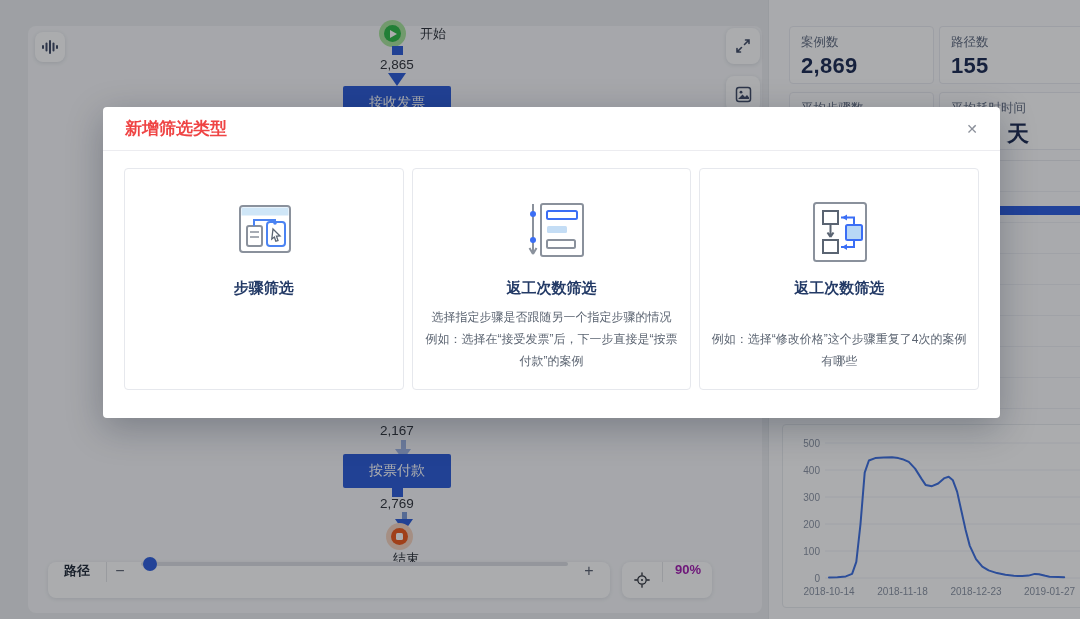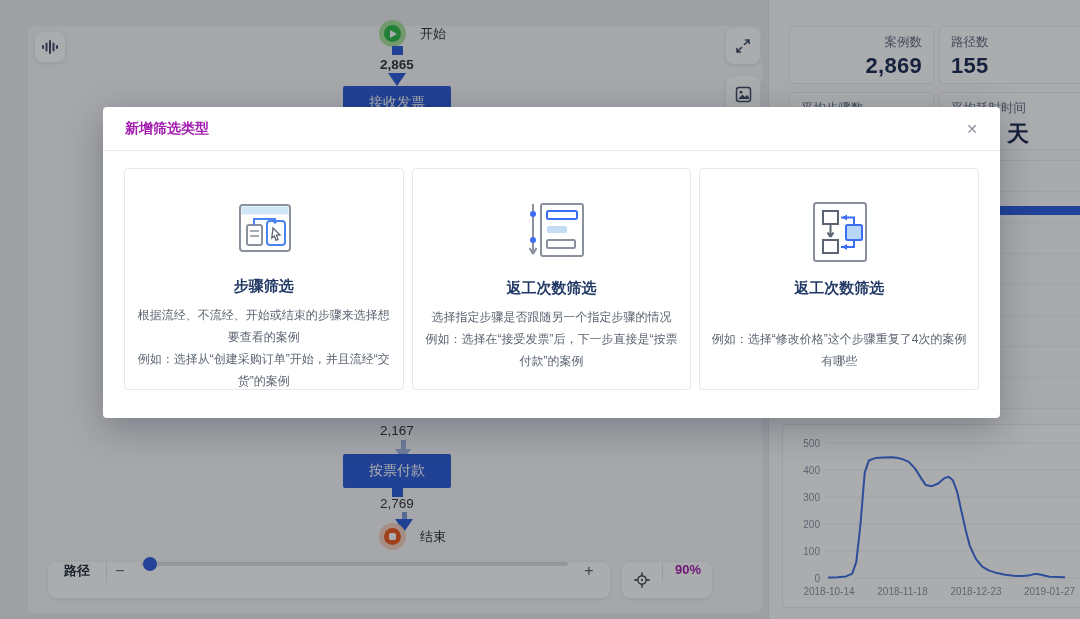--- a/index.html
+++ b/index.html
@@ -11,21 +11,21 @@
                   background:#f7f8fa; border-radius:8px; }
   .icon-btn { position:absolute; background:#ffffff; border-radius:8px;
               box-shadow:0 1px 4px rgba(20,30,60,.12); display:flex; align-items:center; justify-content:center; }
   .filter-btn { left:35px; top:32px; width:30px; height:30px; }
   .expand-btn { left:726px; top:28px; width:34px; height:36px; }
   .image-btn  { left:726px; top:76px; width:34px; height:36px; }
 
   
   .flow-start, .flow-end { position:absolute; display:flex; align-items:center; }
   .flow-start { left:379px; top:20px;justify-content:space-between; }
-  .flow-end   { left:379px; top:523px; }
+  .flow-end   { left:379px; top:523px;flex-direction:column; }
   .ring { width:27px; height:27px; border-radius:50%; display:flex; align-items:center; justify-content:center; }
   .ring.green { background:#a8e39b; }
   .ring.orange{ background:#f6d3bf; }
   .core { width:17px; height:17px; border-radius:50%; display:flex; align-items:center; justify-content:center; }
   .core.green { background:#2dba48; }
   .core.orange{ background:#ef5a1c; }
   .play { width:0; height:0; border-left:7px solid #fff; border-top:4.5px solid transparent; border-bottom:4.5px solid transparent; margin-left:2px; }
   .stopsq { width:7px; height:7px; background:#fff; border-radius:1.5px; }
   .flow-label { margin-left:14px; font-size:13px; color:#2a2f38; }
   .connector { position:absolute; left:392px; width:11px; height:9px; background:#2b5bd7; }
@@ -68,21 +68,21 @@
 
   .chart-card { position:absolute; left:13px; top:424px; width:302px; height:184px;
                 background:#ffffff; border:1px solid #e9ebef; border-radius:4px; }
 
   
   .overlay { position:absolute; left:0; top:0; width:1080px; height:619px; background:rgba(13,17,23,.35); z-index:10; }
   .modal { position:absolute; left:103px; top:107px; width:897px; height:311px; background:#ffffff;
            border-radius:4px; box-shadow:0 10px 36px rgba(10,20,40,.28); z-index:20; }
   .modal-header { height:44px; display:flex; align-items:center; justify-content:space-between;
                   padding:0 22px; border-bottom:1px solid #ececf0; }
-  .modal-title { font-size:14px; font-weight:bold; color:#a21caf; }
+  .modal-title { font-size:17px; font-weight:bold; color:#ef4444; }
   .modal-close { font-size:14px; color:#8b909a; cursor:pointer; line-height:1; }
   .modal-body { display:flex; gap:8px; padding:17px 21px; }
   .filter-card { width:280px; height:222px; border:1px solid #e6e8ed; border-radius:4px; background:#fff;
                  display:flex; flex-direction:column; align-items:center; cursor:pointer; }
   .filter-icon { margin-top:30px; height:66px; display:flex; align-items:center; justify-content:center; }
   .filter-title { font-size:15px; font-weight:bold; color:#233a66; margin-top:14px; }
   .filter-desc { font-size:12px; color:#5c6572; line-height:22px; margin-top:8px; text-align:center; padding:0 10px; }
 
   svg { display:block; }
 </style>
@@ -108,21 +108,21 @@
 
 <div class="flow-start">
   <span class="ring green">
       <span class="core green">
         <span class="play"></span>
       </span>
     </span>
   <span class="flow-label">开始</span>
 </div>
 <div class="connector" style="top:46px;"></div>
-<div class="edge-count" style="top:57px;font-weight:bold;">2,865</div>
+<div class="edge-count" style="top:57px;">2,865</div>
 <div class="tri-down" style="top:73px;"></div>
 <div class="flow-node node1">接收发票</div>
 
 <div class="edge-count" style="top:423px;">2,167</div>
 <div class="arrow-light" style="top:440px;">
     <span class="stem"></span>
     <span class="head"></span>
   </div>
 <div class="flow-node node2">按票付款</div>
 <div class="connector" style="top:488px;"></div>
@@ -176,21 +176,21 @@
         <circle cx="8" cy="8" r="1" fill="#2a2f38" stroke="none"></circle>
         <path d="M8 0.8 V3 M8 13 V15.2 M0.8 8 H3 M13 8 H15.2"></path>
       </svg>
     </span>
   </span>
   <span class="vdiv"></span>
   <span class="zoom-value">90%</span>
 </div>
 
 <div class="right-panel">
-  <div class="stat-card" style="left:20px; top:26px;text-align:right;">
+  <div class="stat-card" style="left:20px; top:26px;">
     <div class="stat-label">案例数</div>
     <div class="stat-value">2,869</div>
   </div>
   <div class="stat-card" style="left:170px; top:26px; width:142px; border-right:none; border-top-right-radius:0; border-bottom-right-radius:0;">
     <div class="stat-label">路径数</div>
     <div class="stat-value">155</div>
   </div>
   <div class="stat-card" style="left:20px; top:92px;">
     <div class="stat-label">平均步骤数</div>
     <div class="stat-value"></div>
@@ -252,24 +252,20 @@
           <rect x="18.5" y="7.5" width="47" height="8" fill="#cfe6f7"></rect>
           <rect x="24" y="26" width="15" height="20" rx="2" fill="#fff" stroke="#8a919c" stroke-width="2"></rect>
           <path d="M27 32 H36 M27 37 H36" stroke="#8a919c" stroke-width="1.6"></path>
           <rect x="44" y="22" width="18" height="24" rx="3" fill="#fff" stroke="#4b83f2" stroke-width="2"></rect>
           <path d="M31 26 V20 H52 V22" fill="none" stroke="#4b83f2" stroke-width="2"></path>
           <circle cx="52" cy="23" r="1.8" fill="#4b83f2"></circle>
           <path d="M50 29 L57 36 L53.5 36.2 L55 40.5 L52.8 41.2 L51.4 37 L48.8 39 Z" fill="#ffffff" stroke="#5a6472" stroke-width="1.3"></path>
         </svg>
       </span>
       <span class="filter-title">步骤筛选</span>
-      <span class="filter-desc">
-        <span>根据流经、不流经、开始或结束的步骤来选择想要查看的案例</span><br>
-        <span>例如：选择从“创建采购订单”开始，并且流经“交货”的案例</span>
-      </span>
     </div>
 
     <div class="filter-card">
       <span class="filter-icon">
         <svg width="82" height="64" viewBox="0 0 82 64">
           <path d="M22 4 V54 M22 54 L18.5 48 M22 54 L25.5 48" stroke="#8a919c" stroke-width="2" fill="none"></path>
           <circle cx="22" cy="14" r="3" fill="#3b6ef5"></circle>
           <circle cx="22" cy="40" r="3" fill="#3b6ef5"></circle>
           <rect x="30" y="4" width="42" height="52" rx="2" fill="#ffffff" stroke="#8a919c" stroke-width="2"></rect>
           <rect x="36" y="11" width="30" height="8" rx="1.5" fill="#fff" stroke="#3b6ef5" stroke-width="2"></rect>

